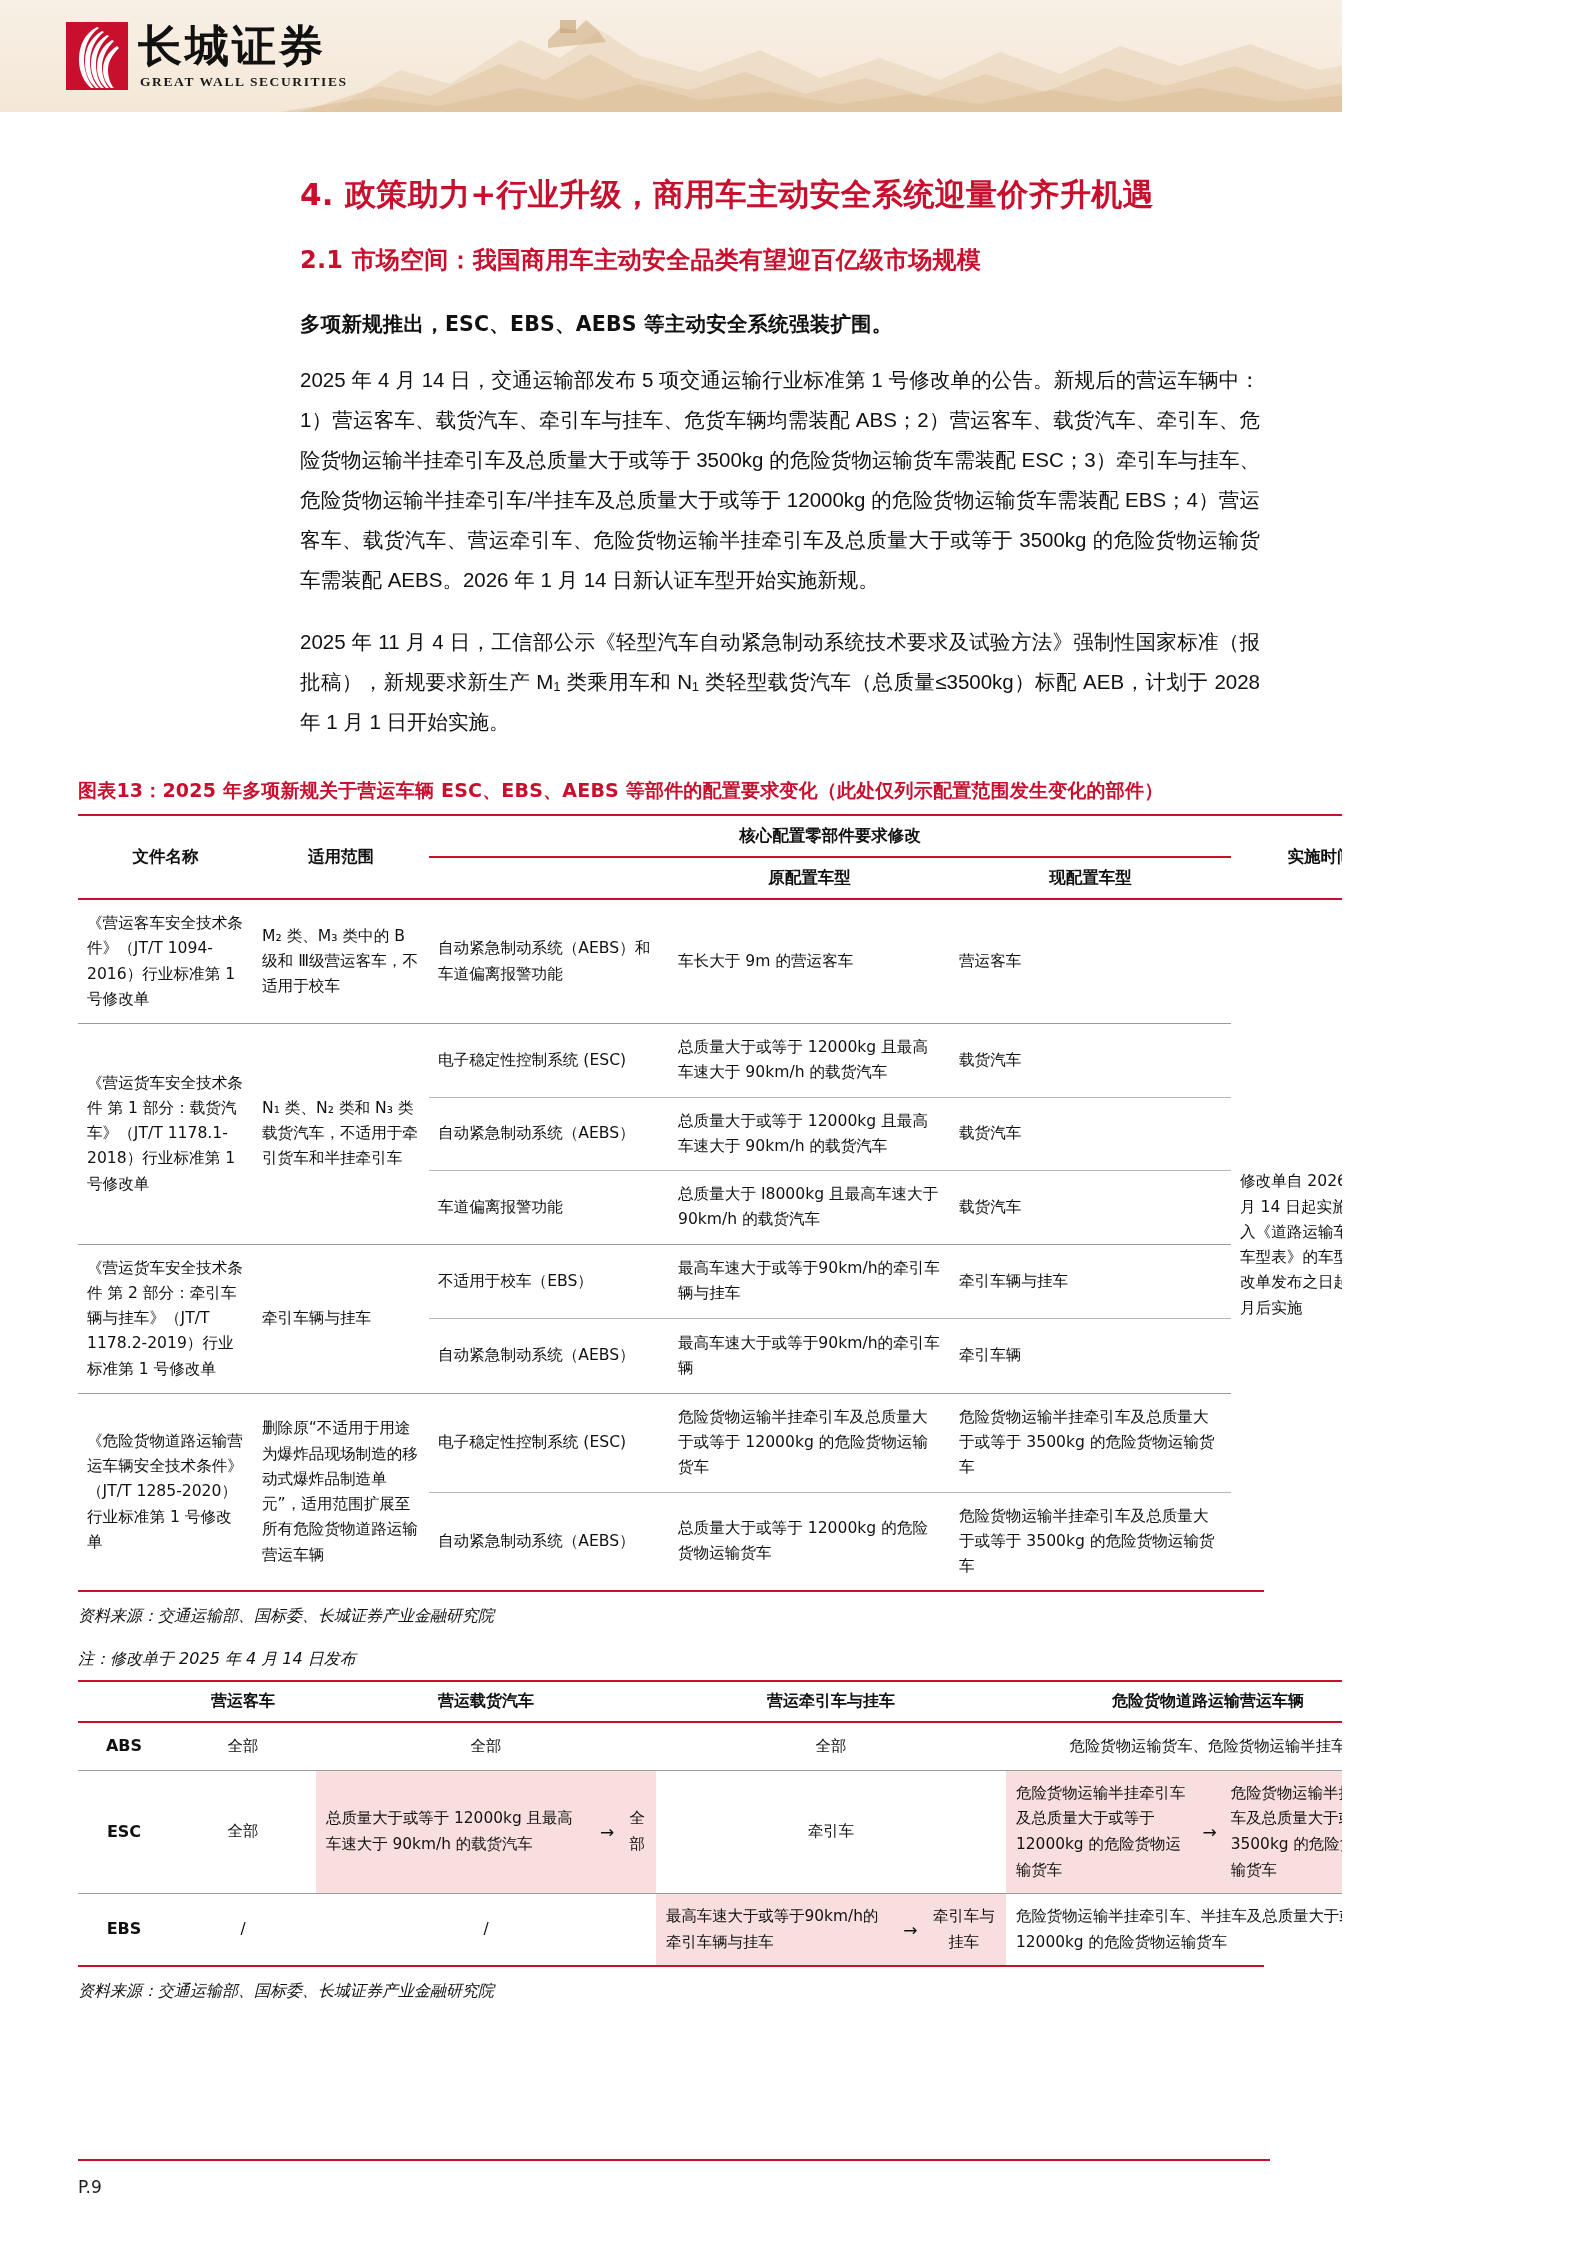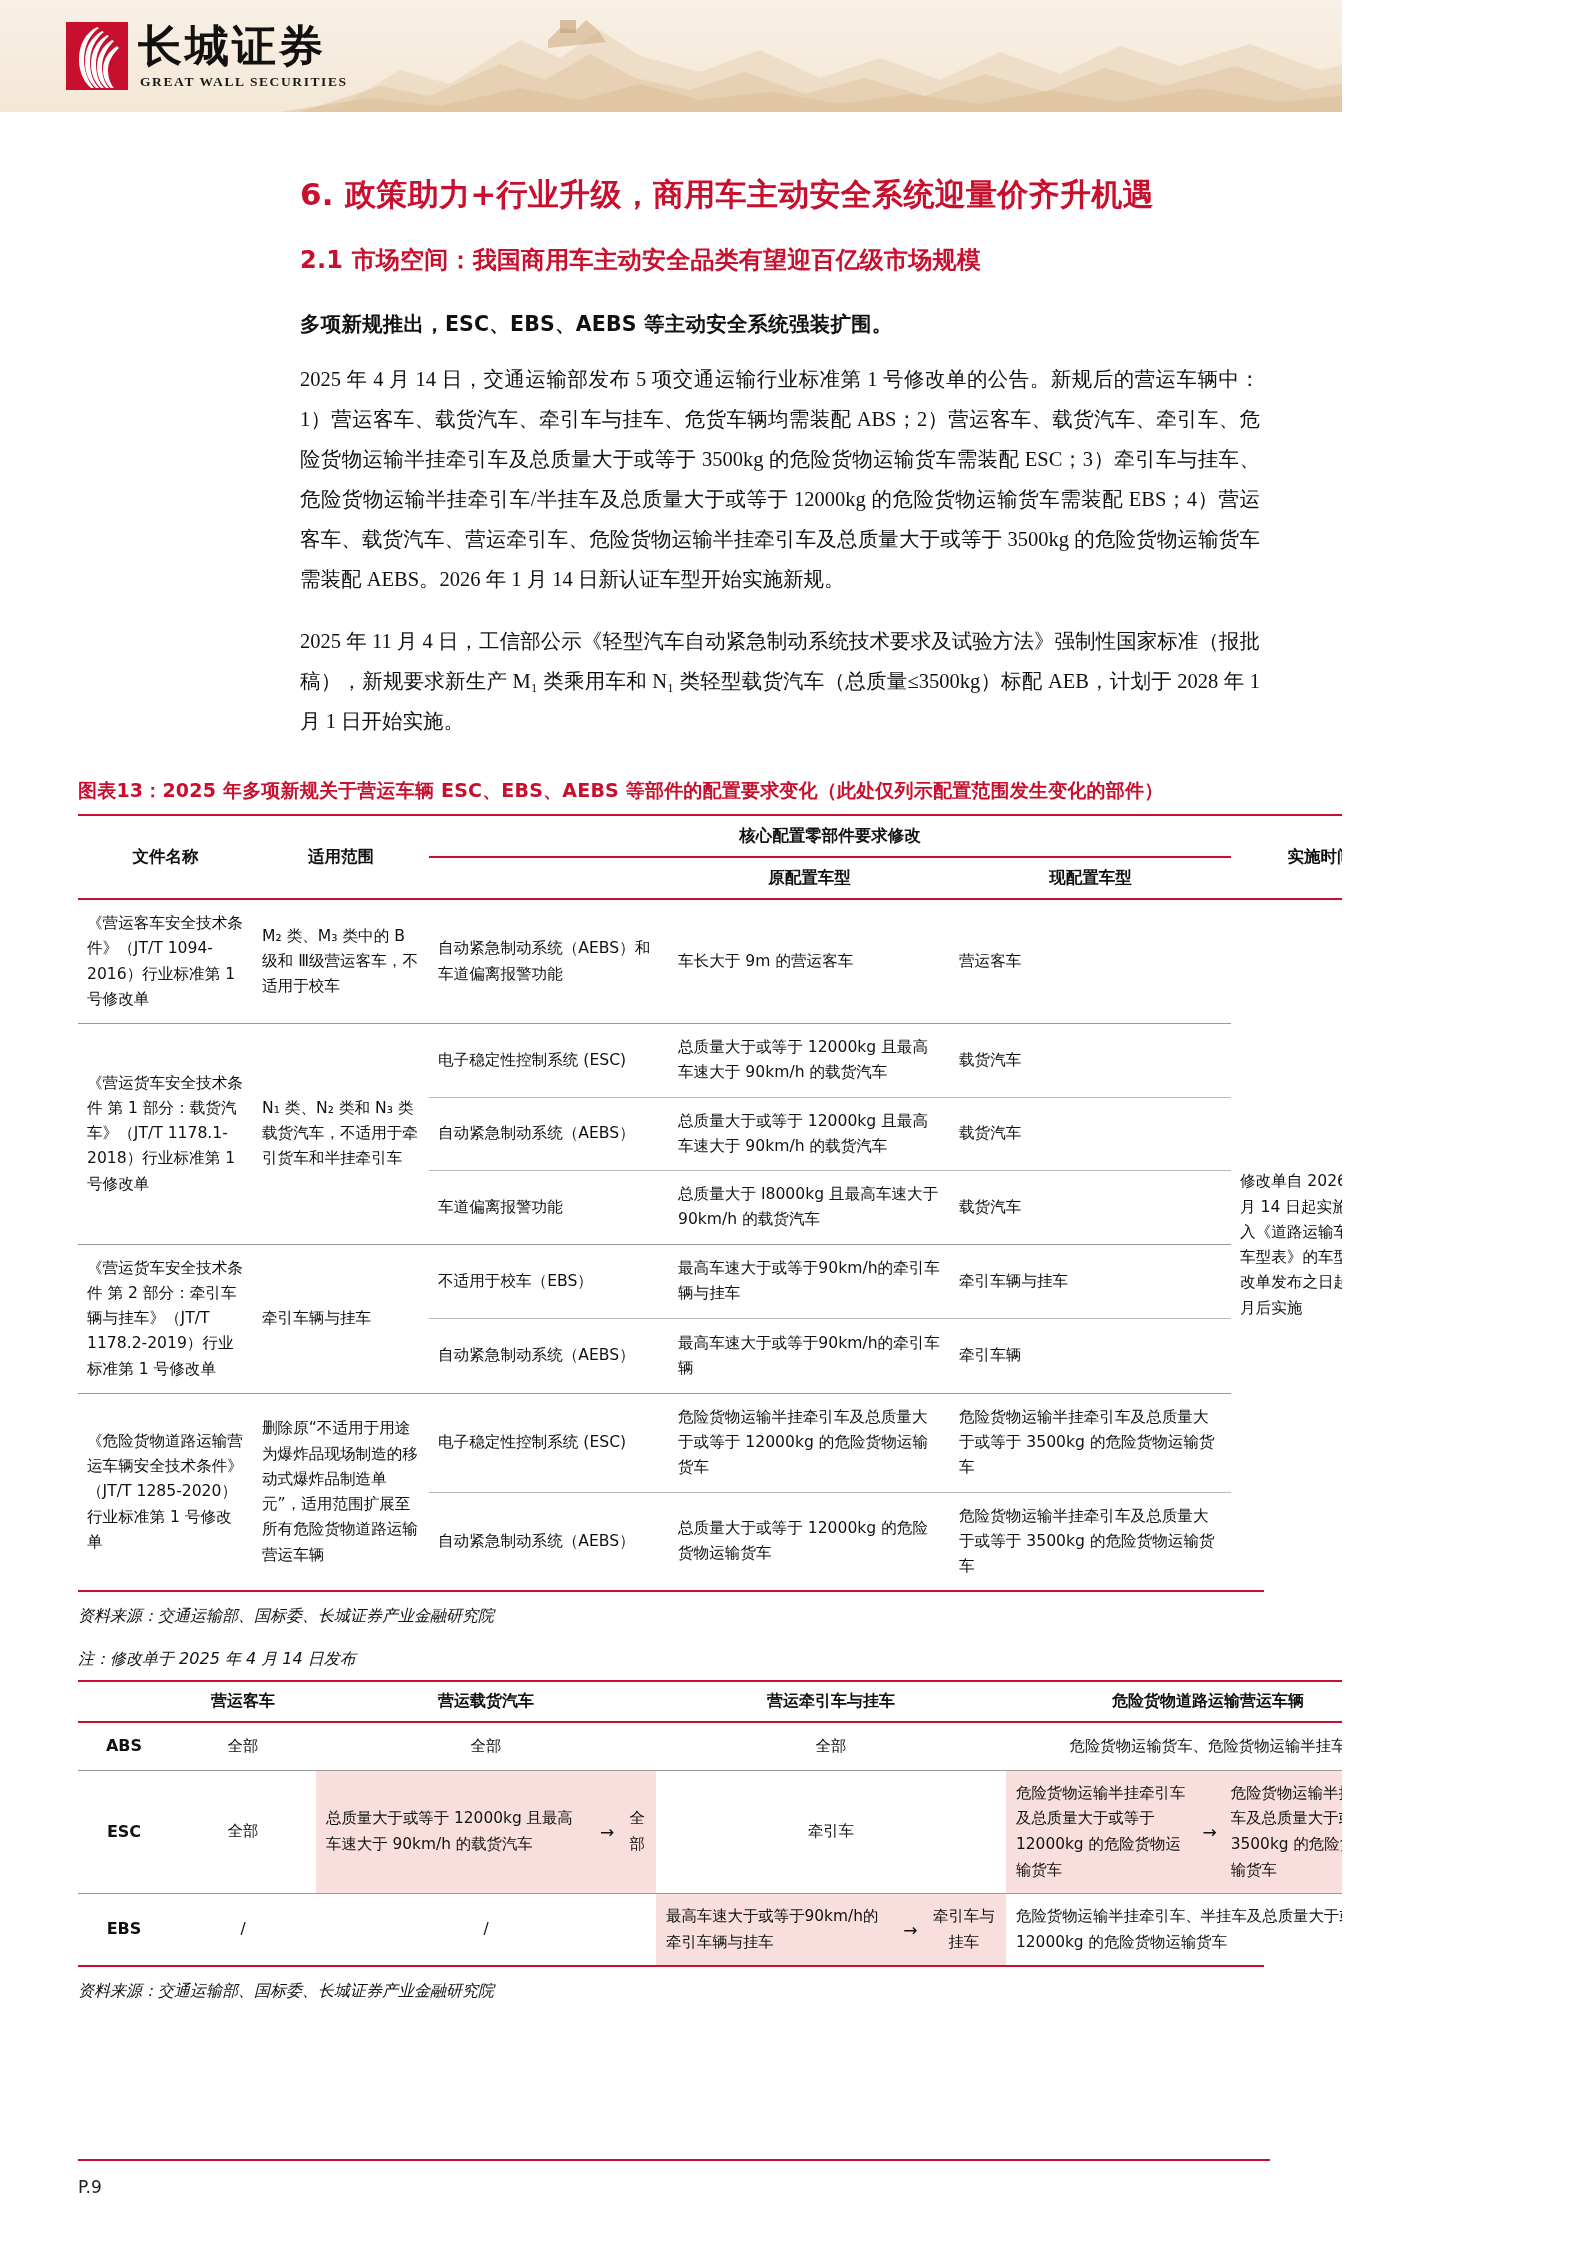--- a/index.html
+++ b/index.html
@@ -57,21 +57,21 @@
   }
   p.lead {
     margin-top: 34px; padding-left: 222px;
     font-size: 20.5px; font-weight: 700; color: #111;
     font-family: "DejaVu Sans", sans-serif; letter-spacing: .2px;
   }
   p.body {
     margin-top: 22px; padding-left: 222px; padding-right: 4px;
     font-size: 20.5px; color: #111; line-height: 1.95;
     text-align: justify; text-justify: inter-character;
-    font-family: Liberation Serif, serif;
+    font-family: Liberation Sans, sans-serif;
   }
 
   
   .fig-cap {
     margin-top: 36px; padding-left: 0;
     font-size: 19px; font-weight: 700;
     color: #c8102e; letter-spacing: .2px;
     font-family: "DejaVu Sans", sans-serif;
   }
 
@@ -173,21 +173,21 @@
         <div class="logo-cn">长城证券</div>
         <div class="logo-en">GREAT WALL SECURITIES</div>
       </div>
     </div>
 
     <div class="banner-right">公司深度报告</div>
   </div>
 
   <div class="content">
 
-    <h1 class="sec-title">6. 政策助力+行业升级，商用车主动安全系统迎量价齐升机遇</h1>
+    <h1 class="sec-title">4. 政策助力+行业升级，商用车主动安全系统迎量价齐升机遇</h1>
     <h2 class="sub-title">2.1  市场空间：我国商用车主动安全品类有望迎百亿级市场规模</h2>
     <p class="lead">多项新规推出，ESC、EBS、AEBS 等主动安全系统强装扩围。</p>
     <p class="body">2025 年 4 月 14 日，交通运输部发布 5 项交通运输行业标准第 1 号修改单的公告。新规后的营运车辆中：1）营运客车、载货汽车、牵引车与挂车、危货车辆均需装配 ABS；2）营运客车、载货汽车、牵引车、危险货物运输半挂牵引车及总质量大于或等于 3500kg 的危险货物运输货车需装配 ESC；3）牵引车与挂车、危险货物运输半挂牵引车/半挂车及总质量大于或等于 12000kg 的危险货物运输货车需装配 EBS；4）营运客车、载货汽车、营运牵引车、危险货物运输半挂牵引车及总质量大于或等于 3500kg 的危险货物运输货车需装配 AEBS。2026 年 1 月 14 日新认证车型开始实施新规。</p>
     <p class="body">2025 年 11 月 4 日，工信部公示《轻型汽车自动紧急制动系统技术要求及试验方法》强制性国家标准（报批稿），新规要求新生产 M₁ 类乘用车和 N₁ 类轻型载货汽车（总质量≤3500kg）标配 AEB，计划于 2028 年 1 月 1 日开始实施。</p>
 
     <div class="fig-cap">图表13：2025 年多项新规关于营运车辆 ESC、EBS、AEBS 等部件的配置要求变化（此处仅列示配置范围发生变化的部件）</div>
 
     <table class="tbl13">
       <colgroup>
         <col style="width:175px">

